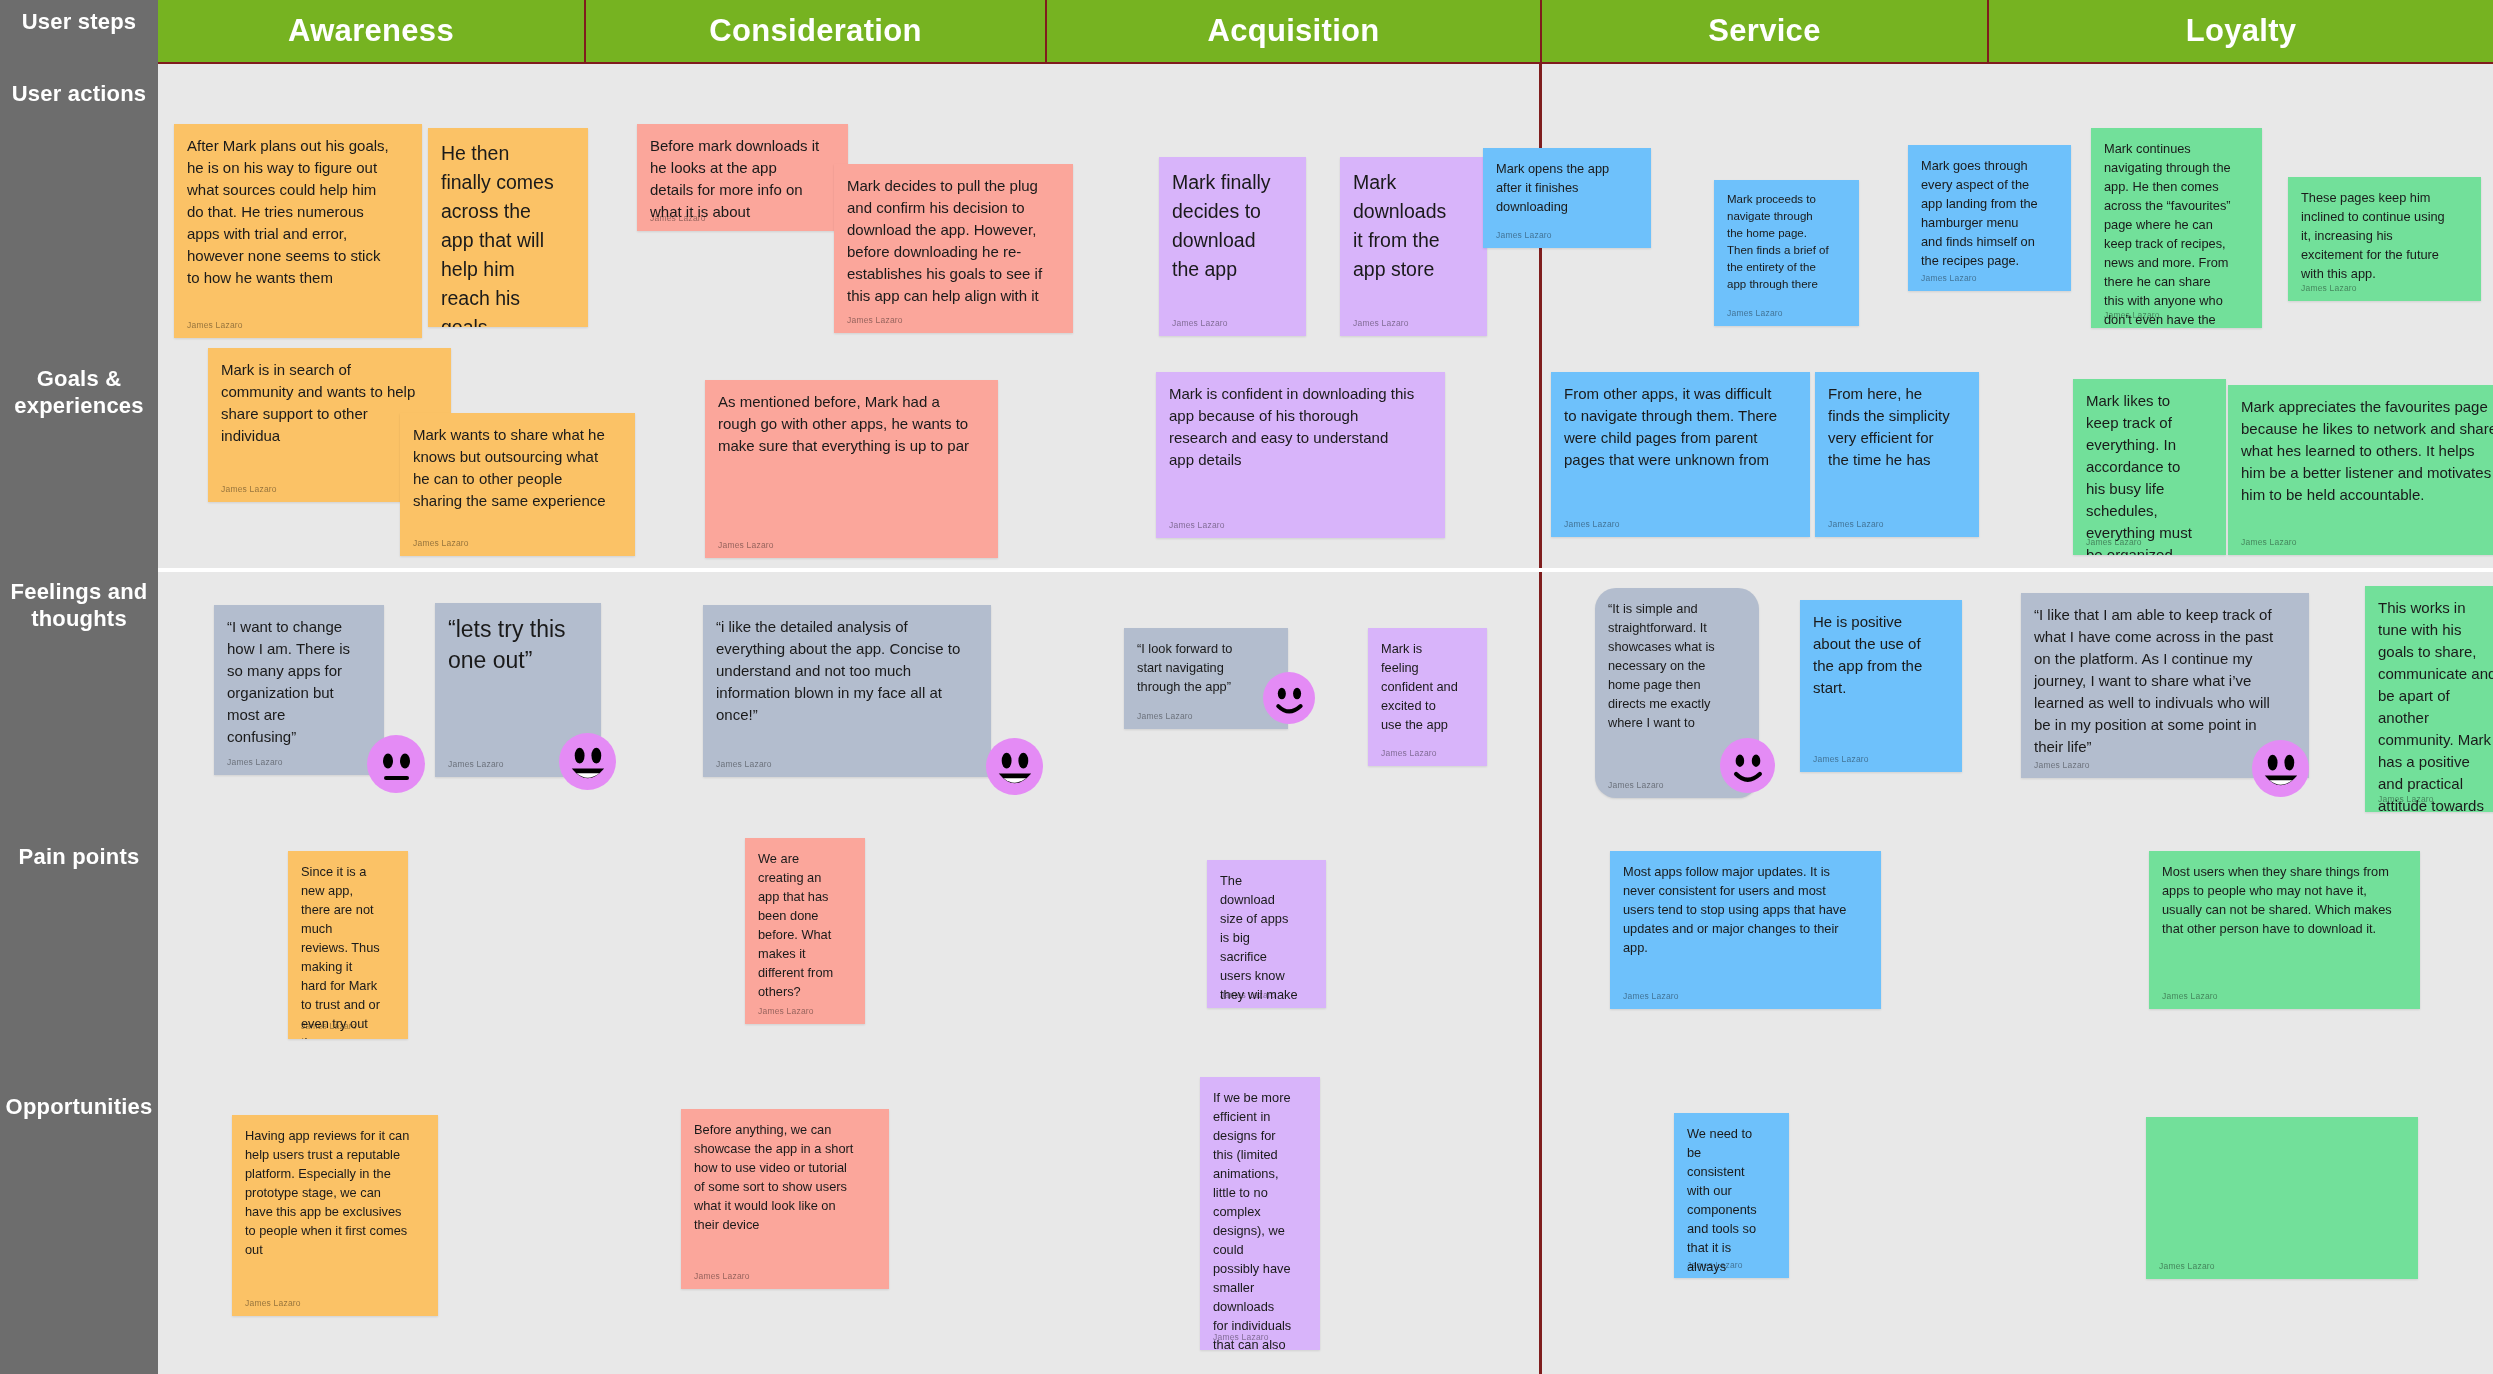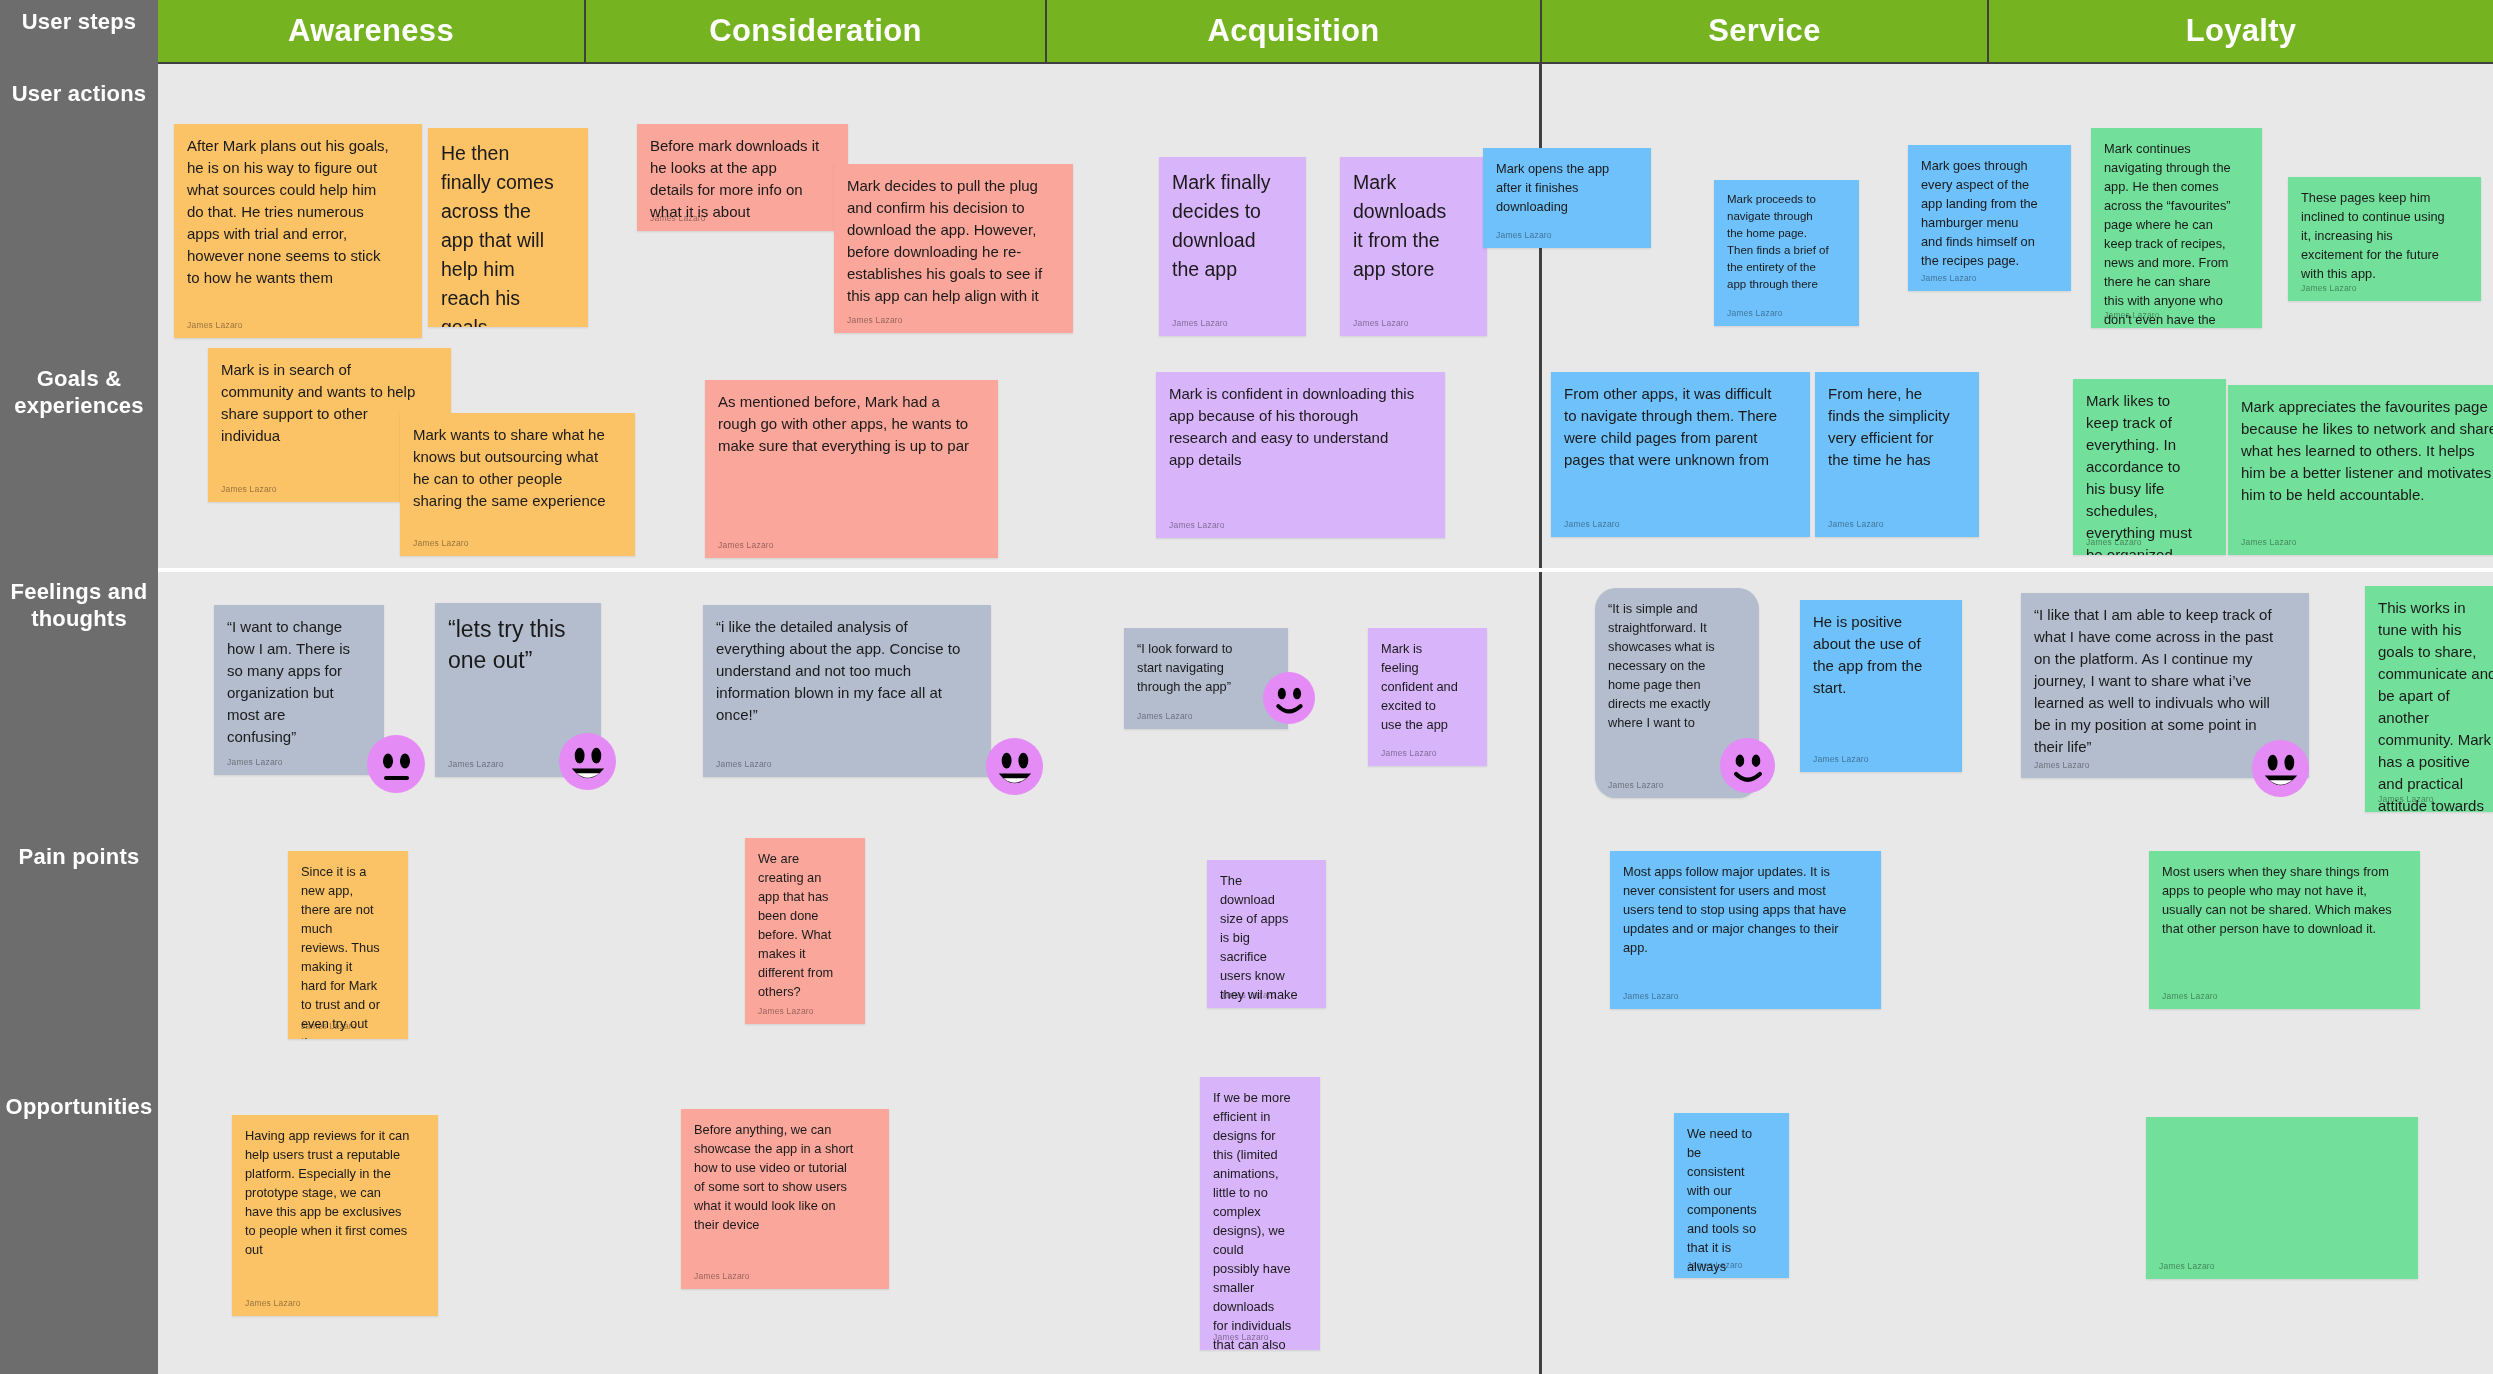--- a/index.html
+++ b/index.html
@@ -13,21 +13,21 @@
     height: 1374px;
     overflow: hidden;
     position: relative;
   }
 
   
   #board {
     position: relative;
     width: 2493px;
     height: 1374px;
-    background: #404040;
+    background: #7f1d1d;
   }
 
   
   .rail {
     position: absolute;
     left: 0;
     top: 0;
     width: 158px;
     height: 1374px;
     background: #6d6d6d;

